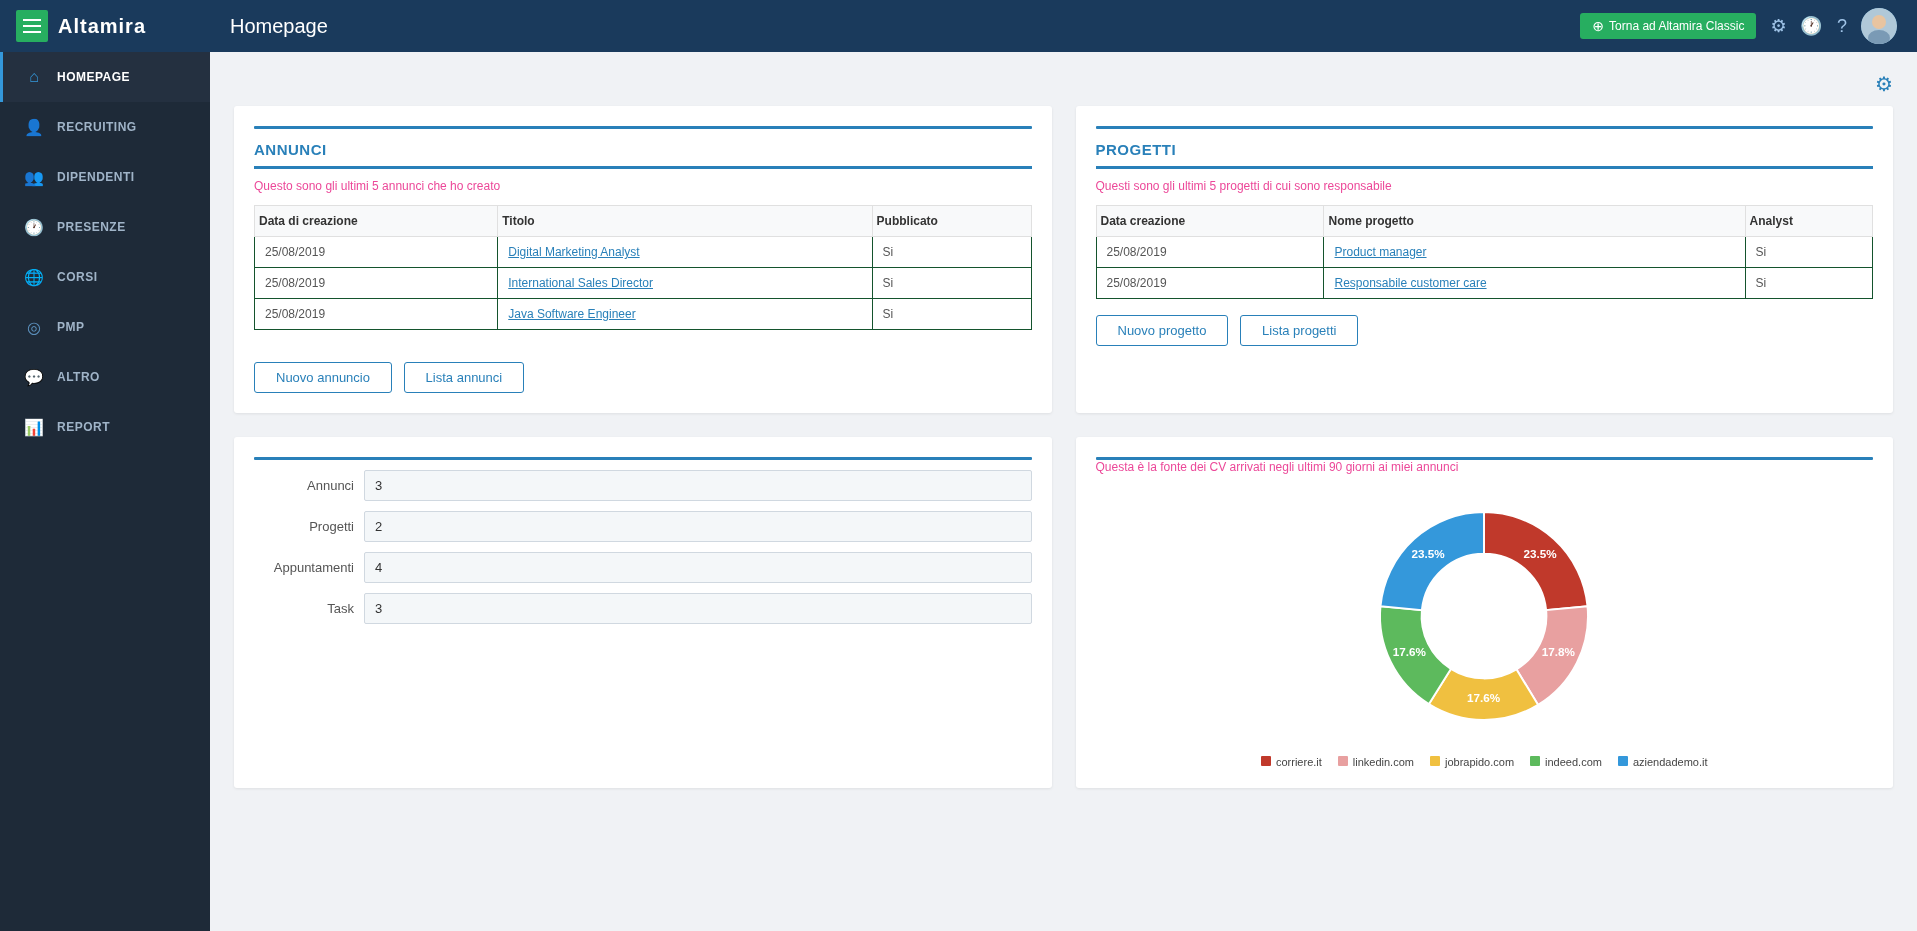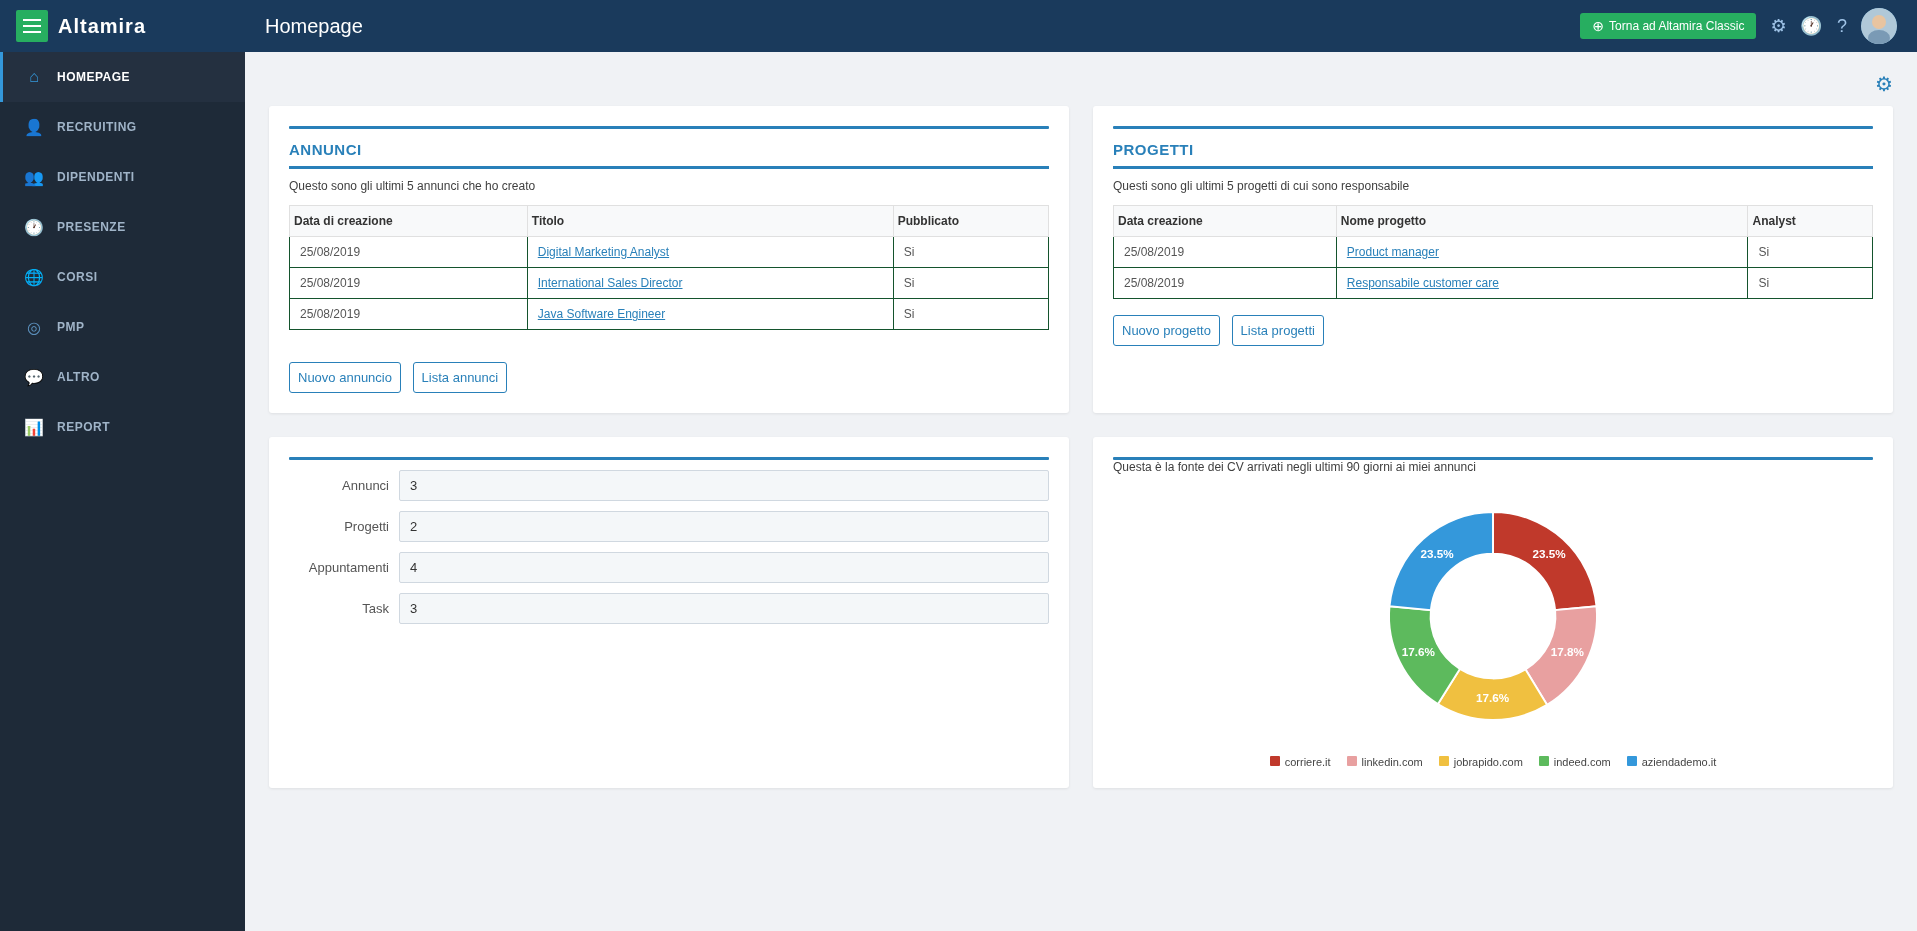--- a/index.html
+++ b/index.html
@@ -1,20 +1,20 @@
 <!DOCTYPE html>
 <html><head>
   <meta charset="utf-8">
   <style>
     * { box-sizing: border-box; margin: 0; padding: 0; }
     body { font-family: Arial, sans-serif; font-size: 13px; background: #f0f0f0; display: flex; height: 100vh; overflow: hidden; }
 
     
     #sidebar {
-      width: 245px;
+      width: 210px;
       background: #1e2a38;
       color: #fff;
       display: flex;
       flex-direction: column;
       flex-shrink: 0;
       height: 100vh;
       overflow-y: auto;
     }
     #sidebar .logo-area {
       background: #1a3a5c;
@@ -172,21 +172,21 @@
       color: #2980b9;
       font-size: 15px;
       font-weight: bold;
       text-transform: uppercase;
       letter-spacing: 0.5px;
       border-bottom: 3px solid #2980b9;
       padding-bottom: 8px;
       margin-bottom: 10px;
     }
     .card-subtitle {
-      color: #404040;
+      color: #ec4899;
       font-size: 12px;
       margin-bottom: 12px;
     }
 
     
     .data-table {
       width: 100%;
       border-collapse: collapse;
       font-size: 12px;
     }
@@ -207,21 +207,21 @@
       color: #2980b9;
       text-decoration: underline;
       cursor: pointer;
     }
 
     
     .btn-outline {
       border: 1px solid #2980b9;
       color: #2980b9;
       background: #fff;
-      padding: 7px 8px;
+      padding: 7px 21px;
       border-radius: 3px;
       cursor: pointer;
       font-size: 13px;
       margin-right: 8px;
       margin-top: 16px;
     }
 
     
     .activity-label {
       text-align: right;

